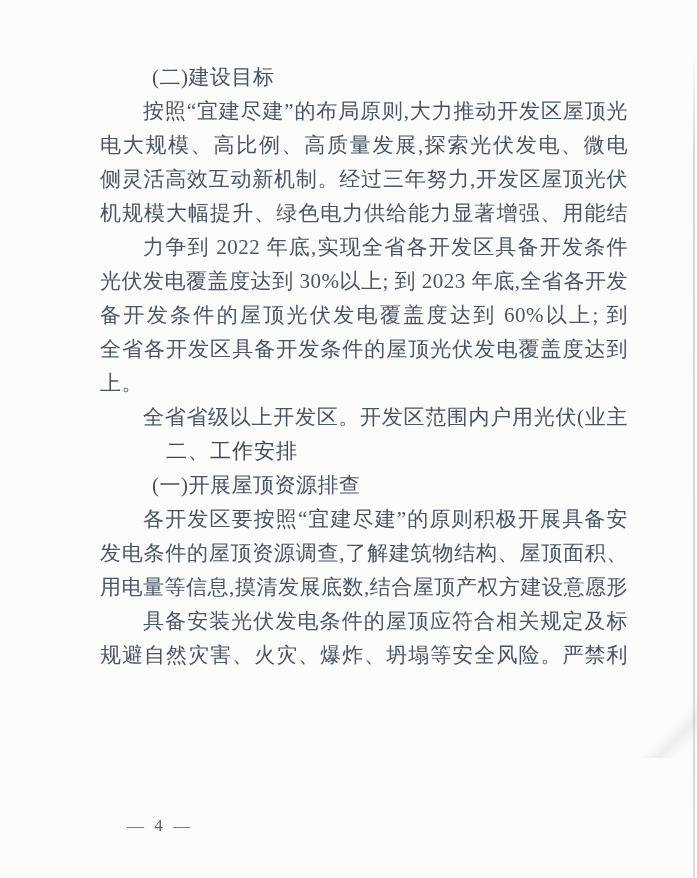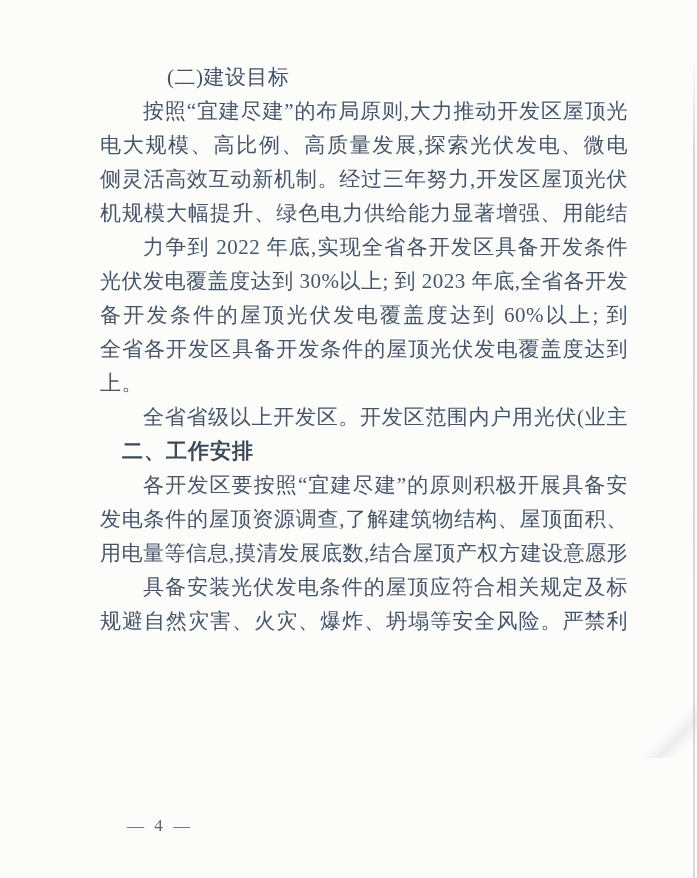--- a/index.html
+++ b/index.html
@@ -31,27 +31,27 @@
     letter-spacing: 0.5px;
   }
   .line.just {
     text-align: justify;
     text-align-last: justify;
   }
   .line.indent {
     text-indent: 43px;
   }
   .heading-sub {
-    margin-left: 67px;
+    margin-left: 52px;
     color: #44536a;
   }
   .heading-main {
-    margin-left: 22px;
+    margin-left: 66px;
     font-family: "Liberation Sans", "DejaVu Sans", sans-serif;
-    font-weight: 700;
+    font-weight: 400;
     color: #3d4a5c;
     letter-spacing: 1px;
   }
   .footer {
     position: absolute;
     left: 127px;
     top: 810px;
     height: 32px;
     line-height: 32px;
     font-size: 17px;
@@ -98,20 +98,21 @@
     <div class="line just">光伏发电覆盖度达到 30%以上; 到 2023 年底,全省各开发区具</div>
     <div class="line just">备开发条件的屋顶光伏发电覆盖度达到 60%以上; 到 2024 年底,</div>
     <div class="line just">全省各开发区具备开发条件的屋顶光伏发电覆盖度达到 80%以</div>
     <div class="line">上。</div>
 
 
     <div class="line indent just">全省省级以上开发区。开发区范围内户用光伏(业主自建的</div>
 
     <div class="line heading-main">二、工作安排</div>
 
+    <div class="line heading-sub">(一)开展屋顶资源排查</div>
 
     <div class="line indent just">各开发区要按照“宜建尽建”的原则积极开展具备安装光伏</div>
     <div class="line just">发电条件的屋顶资源调查,了解建筑物结构、屋顶面积、载荷、</div>
     <div class="line just">用电量等信息,摸清发展底数,结合屋顶产权方建设意愿形成详</div>
 
     <div class="line indent just">具备安装光伏发电条件的屋顶应符合相关规定及标准,有效</div>
     <div class="line just">规避自然灾害、火灾、爆炸、坍塌等安全风险。严禁利用危险性</div>
 
   </div>
 

